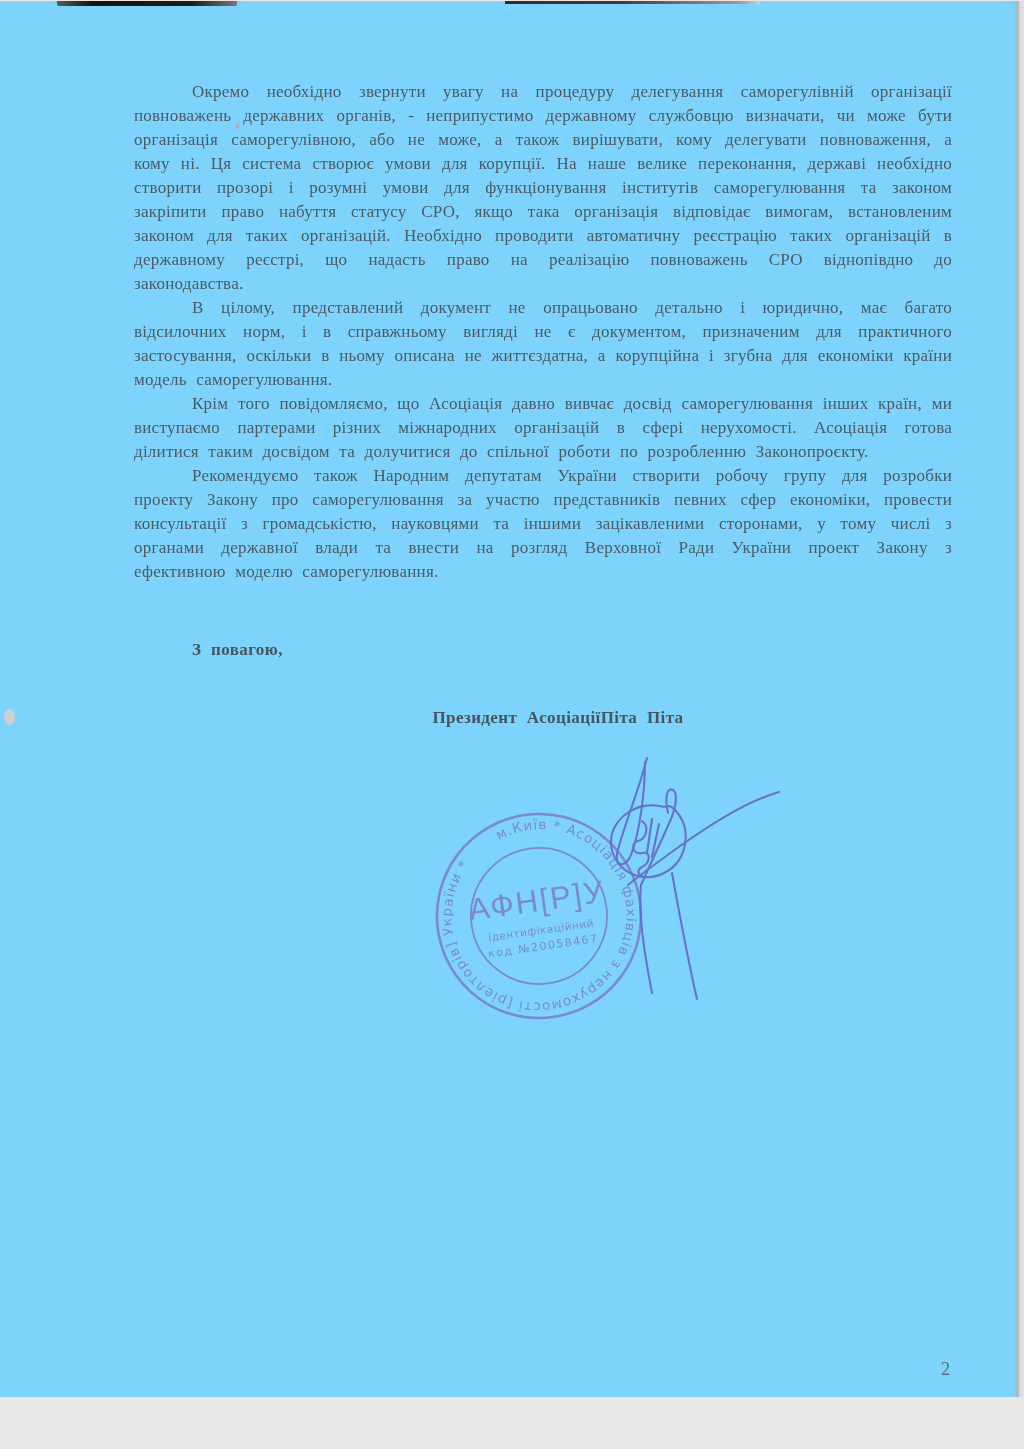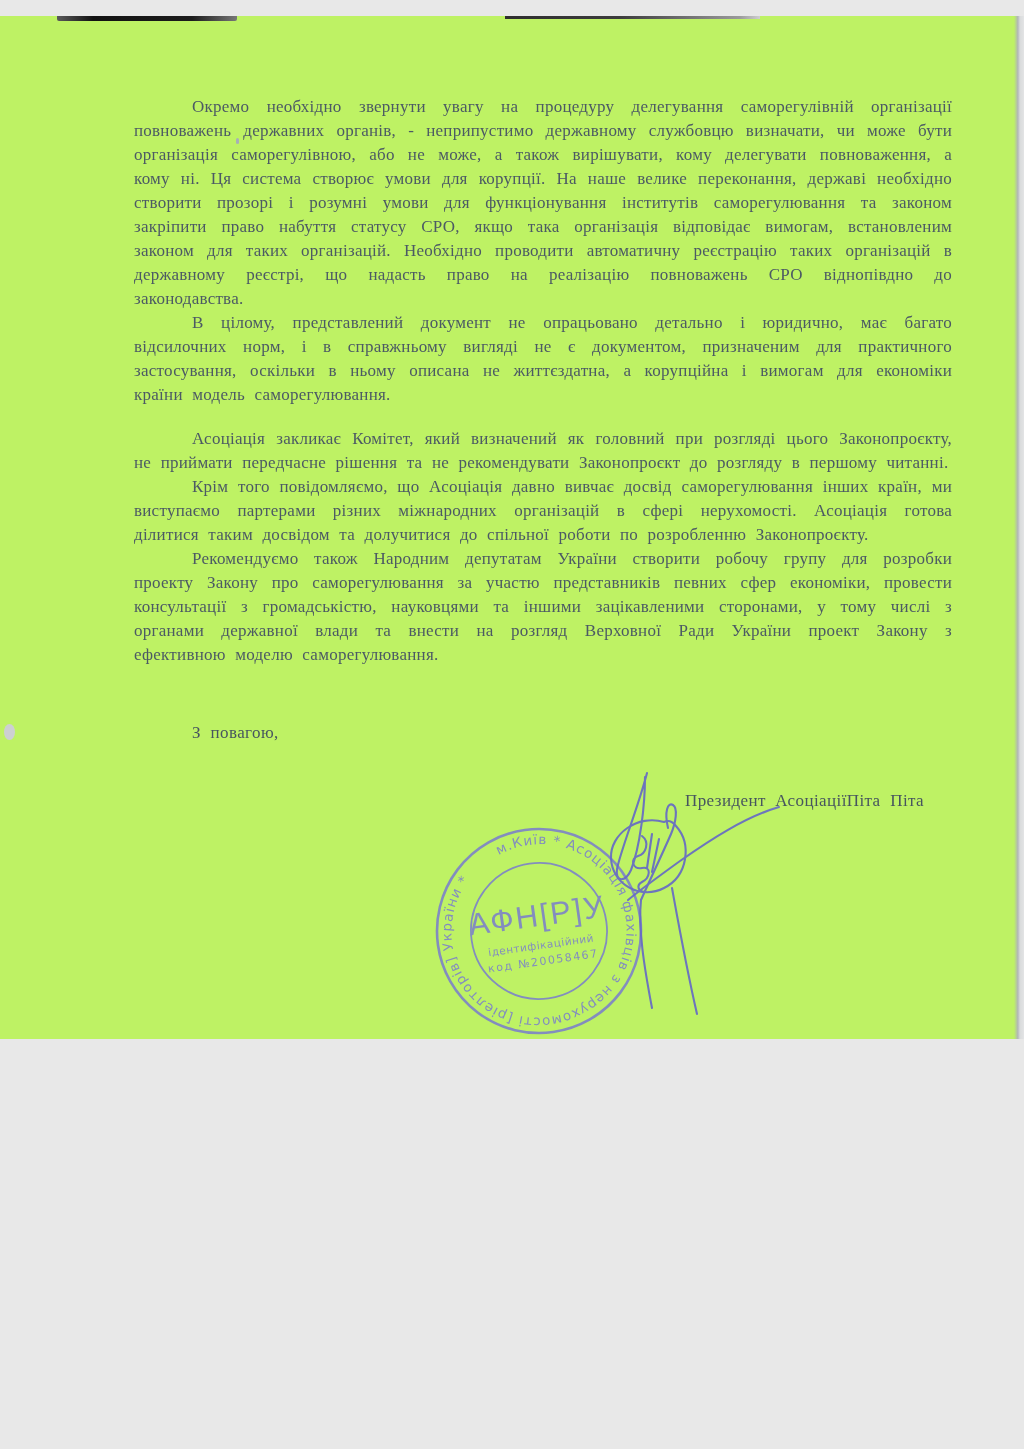--- a/index.html
+++ b/index.html
@@ -1,41 +1,41 @@
 <!DOCTYPE html>
 <html><head>
 <meta charset="utf-8">
 <style>
   html,body{margin:0;padding:0;background:#e8e8e8;}
   .page{
-    position:relative;width:1024px;height:1023px;margin:16px auto;
-    background:#bef264;overflow:hidden;
+    position:relative;width:1024px;height:1396px;margin:1px auto;
+    background:#7dd3fc;overflow:hidden;
     font-family:"Liberation Serif","DejaVu Serif",serif;
     color:#4c5a64;
   }
   
   .artifact{position:absolute;}
   .bar-top-left{left:57px;top:0;width:180px;height:5px;background:linear-gradient(90deg,#5a5a5a,#121212 20%,#1c1c1c 75%,#777);border-radius:0 0 2px 2px;}
   .bar-top-mid{left:505px;top:0;width:255px;height:3px;background:linear-gradient(90deg,#2e2e2e,#3c3c3c 45%,#9a9a9a 92%,#cfcfcf);}
   .edge-right{right:0;top:0;width:10px;height:1449px;background:linear-gradient(90deg,rgba(210,212,213,0),#b2b6b8 38%,#d9dbdc 60%,#e3e4e5);}
   .dot-left{left:4px;top:708px;width:11px;height:16px;background:#cdd0d2;border-radius:50%;}
   .speck{left:236px;top:122px;width:3px;height:6px;background:#a7b0b6;border-radius:2px;}
   .dash{top:1441px;height:5px;background:#d2d5d6;border-radius:2px;}
   
   .content{
     position:absolute;left:134px;top:79px;width:818px;
     font-size:17px;line-height:24px;text-align:justify;
     word-spacing:5px;letter-spacing:0.25px;
   }
   .content p{margin:0;text-indent:58px;}
   .content p.gap-before{margin-top:20px;}
-  .closing{margin-top:54px;font-weight:normal;text-indent:58px;letter-spacing:0.4px;color:#47555f;}
+  .closing{margin-top:54px;font-weight:bold;text-indent:58px;letter-spacing:0.4px;color:#47555f;}
   .sign-row{
-    display:flex;justify-content:flex-end;align-items:baseline;
-    margin-top:44px;font-weight:normal;letter-spacing:0.4px;color:#47555f;
+    display:flex;justify-content:center;align-items:baseline;
+    margin-top:44px;font-weight:bold;letter-spacing:0.4px;color:#47555f;
   }
   .sign-title{margin-left:58px;}
   .sign-name{margin-right:28px;}
   .page-number{
     position:absolute;left:941px;top:1358px;font-size:18px;color:#5f6d76;
     font-family:"Liberation Serif",serif;
   }
   
   .stamp{
     position:absolute;left:428px;top:804px;width:222px;height:222px;
@@ -57,22 +57,21 @@
   <div class="artifact dash" style="left:116px;width:24px;"></div>
   <div class="artifact dash" style="left:302px;width:38px;"></div>
   <div class="artifact dash" style="left:366px;width:92px;background:#c6cacc;"></div>
   <div class="artifact dash" style="left:488px;width:72px;background:#c6cacc;"></div>
   <div class="artifact dash" style="left:586px;width:54px;"></div>
   <div class="artifact dash" style="left:662px;width:42px;"></div>
   <div class="artifact dash" style="left:886px;width:120px;"></div>
 
   <div class="content">
     <p>Окремо необхідно звернути увагу на процедуру делегування саморегулівній організації повноважень державних органів, - неприпустимо державному службовцю визначати, чи може бути організація саморегулівною, або не може, а також вирішувати, кому делегувати повноваження, а кому ні. Ця система створює умови для корупції. На наше велике переконання, державі необхідно створити прозорі і розумні умови для функціонування інститутів саморегулювання та законом закріпити право набуття статусу СРО, якщо така організація відповідає вимогам, встановленим законом для таких організацій. Необхідно проводити автоматичну реєстрацію таких організацій в державному реєстрі, що надасть право на реалізацію повноважень СРО віднопівдно до законодавства.</p>
-    <p>В цілому, представлений документ не опрацьовано детально і юридично, має багато відсилочних норм, і в справжньому вигляді не є документом, призначеним для практичного застосування, оскільки в ньому описана не життєздатна, а корупційна і вимогам для економіки країни модель саморегулювання.</p>
-    <p class="gap-before">Асоціація закликає Комітет, який визначений як головний при розгляді цього Законопроєкту, не приймати передчасне рішення та не рекомендувати Законопроєкт до розгляду в першому читанні.</p>
+    <p>В цілому, представлений документ не опрацьовано детально і юридично, має багато відсилочних норм, і в справжньому вигляді не є документом, призначеним для практичного застосування, оскільки в ньому описана не життєздатна, а корупційна і згубна для економіки країни модель саморегулювання.</p>
     <p>Крім того повідомляємо, що Асоціація давно вивчає досвід саморегулювання інших країн, ми виступаємо партерами різних міжнародних організацій в сфері нерухомості. Асоціація готова ділитися таким досвідом та долучитися до спільної роботи по розробленню Законопроєкту.</p>
     <p>Рекомендуємо також Народним депутатам України створити робочу групу для розробки проекту Закону про саморегулювання за участю представників певних сфер економіки, провести консультації з громадськістю, науковцями та іншими зацікавленими сторонами, у тому числі з органами державної влади та внести на розгляд Верховної Ради України проект Закону з ефективною моделю саморегулювання.</p>
 
     <div class="closing">З повагою,</div>
 
     <div class="sign-row">
       <span class="sign-title">Президент Асоціації</span>
       <span class="sign-name">Піта Піта</span>
     </div>
   </div>

